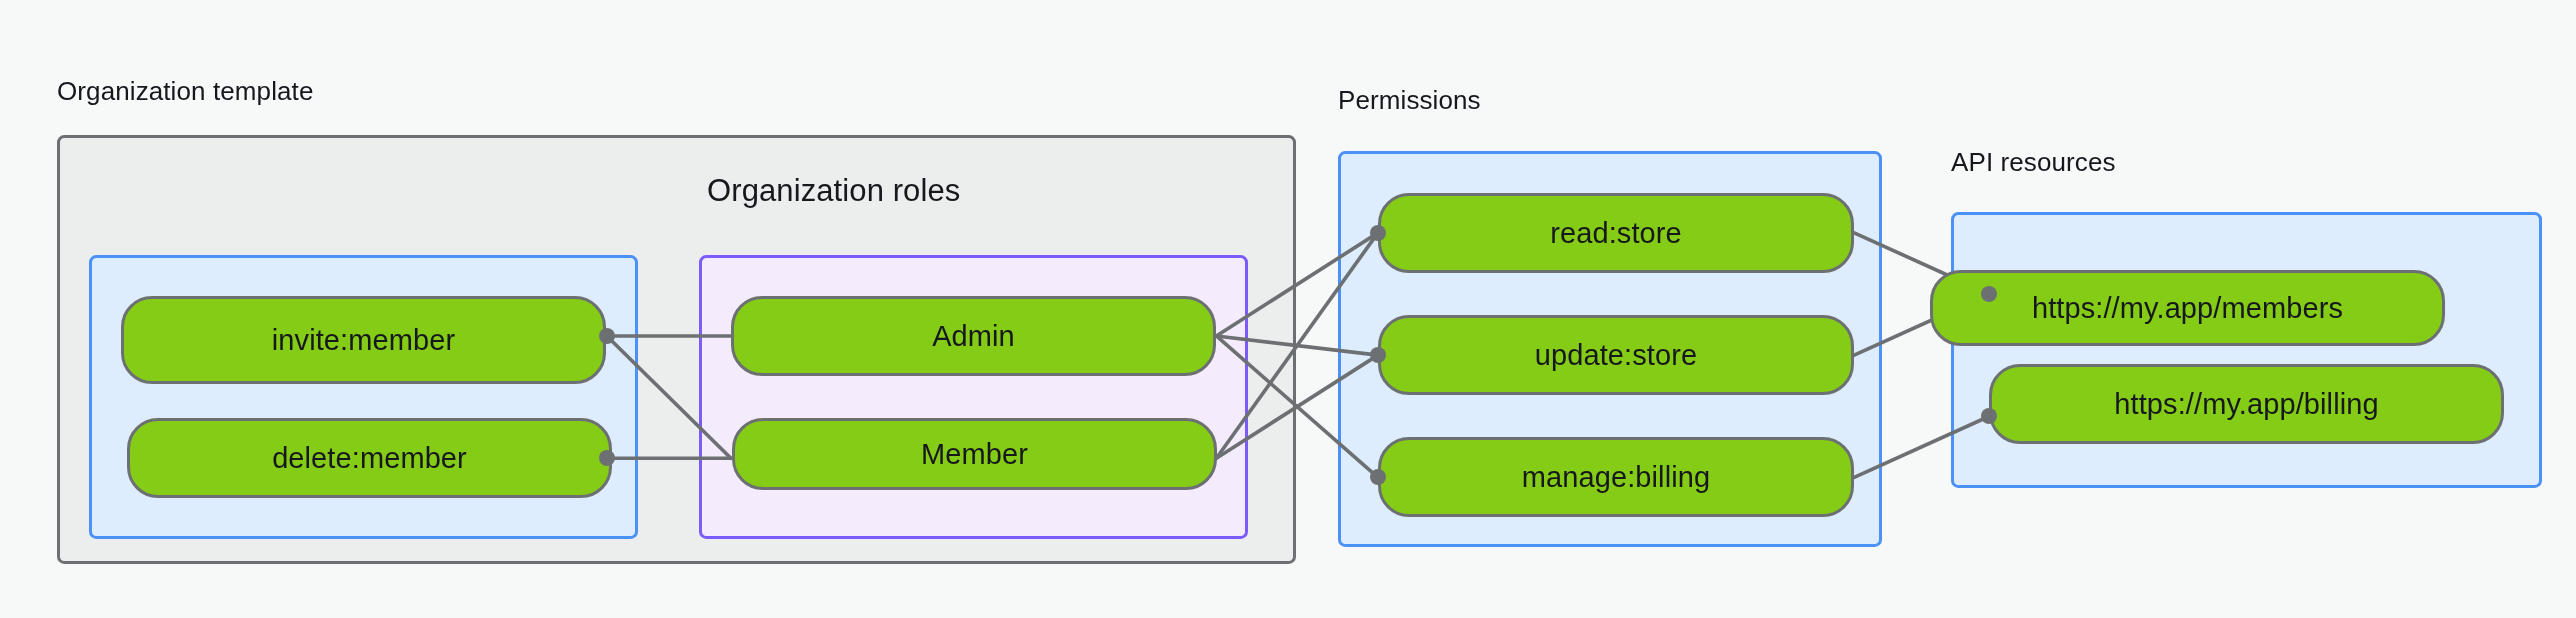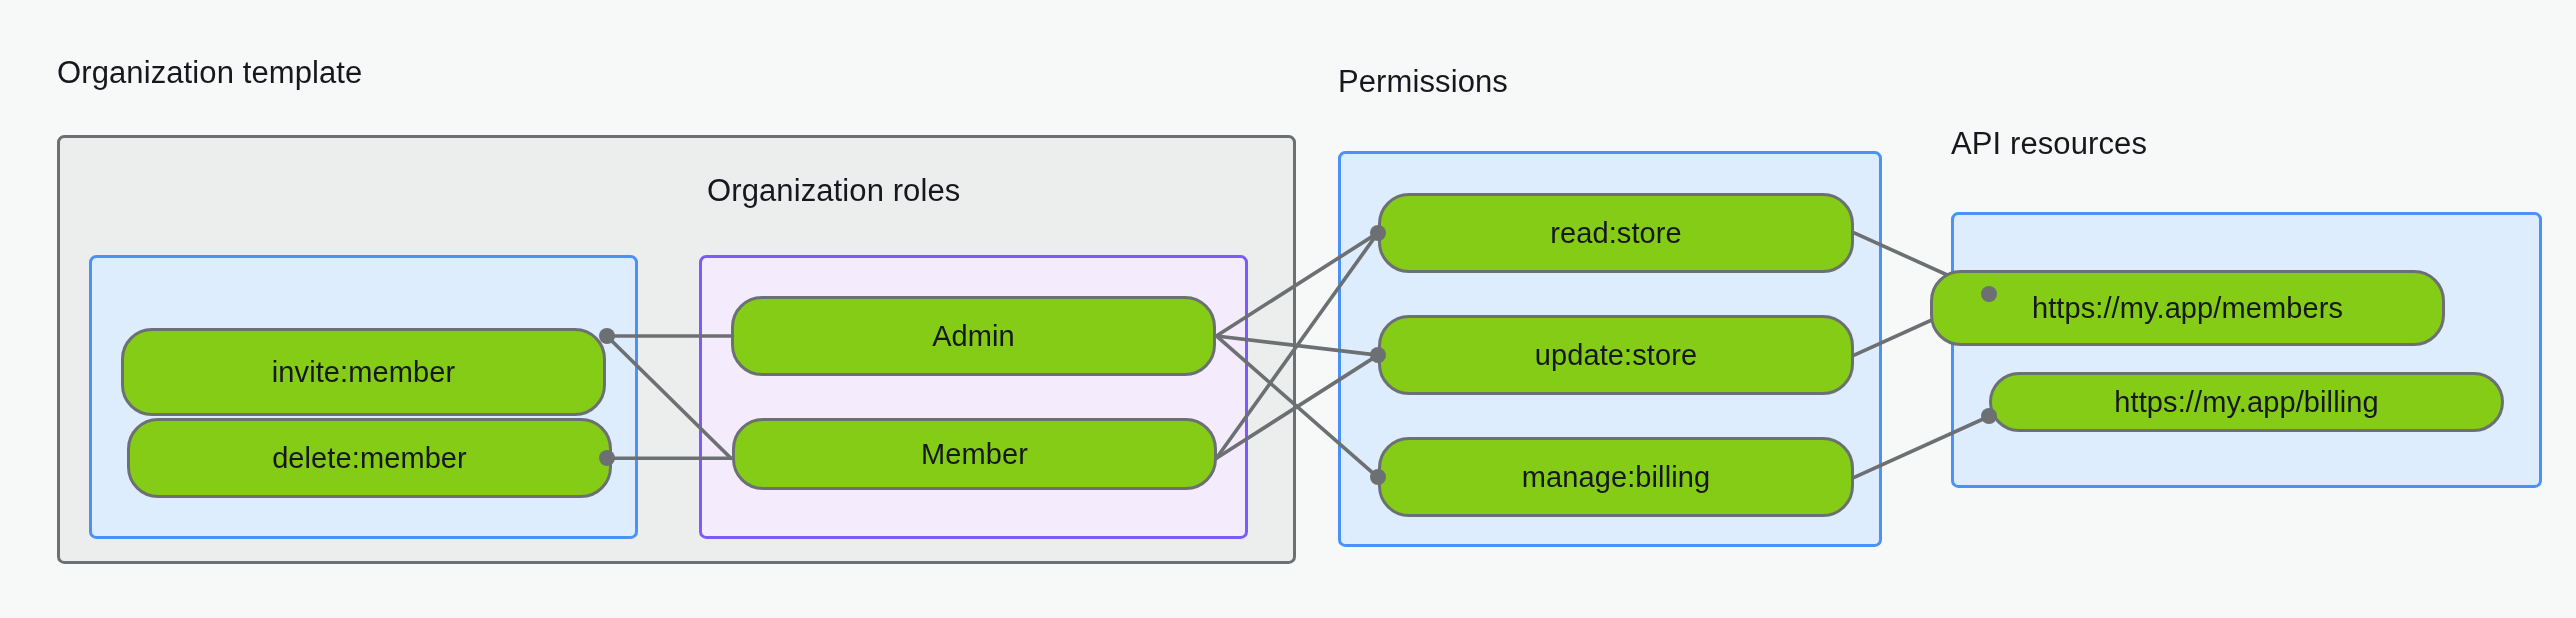--- a/index.html
+++ b/index.html
@@ -24,26 +24,27 @@
   svg.edges {
     position: absolute;
     left: 0; top: 0;
     width: 2576px;
     height: 619px;
     pointer-events: none;
     z-index: 5;
   }
   .group-title {
     position: absolute;
-    font-size: 31px;
+    font-size: 26px;
     font-weight: 400;
     color: #16181d;
     white-space: nowrap;
     letter-spacing: 0.1px;
     line-height: 1;
+    margin-top: 21px;
   }
   .sub-title {
     position: absolute;
     font-size: 31px;
     font-weight: 400;
     color: #16181d;
     white-space: nowrap;
     letter-spacing: 0.1px;
     line-height: 1;
   }
@@ -99,21 +100,21 @@
 
 <div id="canvas">
 
   <div class="group-title" style="left:57px; top:57px;">Organization template</div>
 
   <div class="outer-box" style="left:57px; top:135px; width:1239px; height:429px;"></div>
 
 
   <div class="blue-box" style="left:89px; top:255px; width:549px; height:284px;"></div>
 
-  <div class="pill" style="left:121px; top:296px; width:485px; height:88px;margin-top:32px;">
+  <div class="pill" style="left:121px; top:296px; width:485px; height:88px;">
     <span>invite:member</span>
   </div>
 
   <div class="pill" style="left:127px; top:418px; width:485px; height:80px;">
     <span>delete:member</span>
   </div>
 
   <div class="sub-title" style="left:699px; top:175px;margin-left:8px;">Organization roles</div>
 
   <div class="purple-box" style="left:699px; top:255px; width:549px; height:284px;"></div>
@@ -143,21 +144,21 @@
   </div>
 
   <div class="group-title" style="left:1951px; top:128px;">API resources</div>
 
   <div class="blue-box" style="left:1951px; top:212px; width:591px; height:276px;"></div>
 
   <div class="pill" style="left:1930px; top:254px; width:515px; height:76px;margin-top:16px;">
     <span>https://my.app/members</span>
   </div>
 
-  <div class="pill" style="left:1989px; top:372px; width:515px; height:60px;">
+  <div class="pill" style="left:1989px; top:364px; width:515px; height:80px;">
     <span>https://my.app/billing</span>
   </div>
 
   <svg class="edges" viewBox="0 0 2823 678" xmlns="http://www.w3.org/2000/svg">
     <g stroke="#6d7072" stroke-width="4" fill="none" stroke-linecap="round">
 
       <line x1="665" y1="368" x2="801" y2="368"></line>
       <line x1="665" y1="368" x2="801" y2="502"></line>
       <line x1="665" y1="502" x2="801" y2="502"></line>
 

